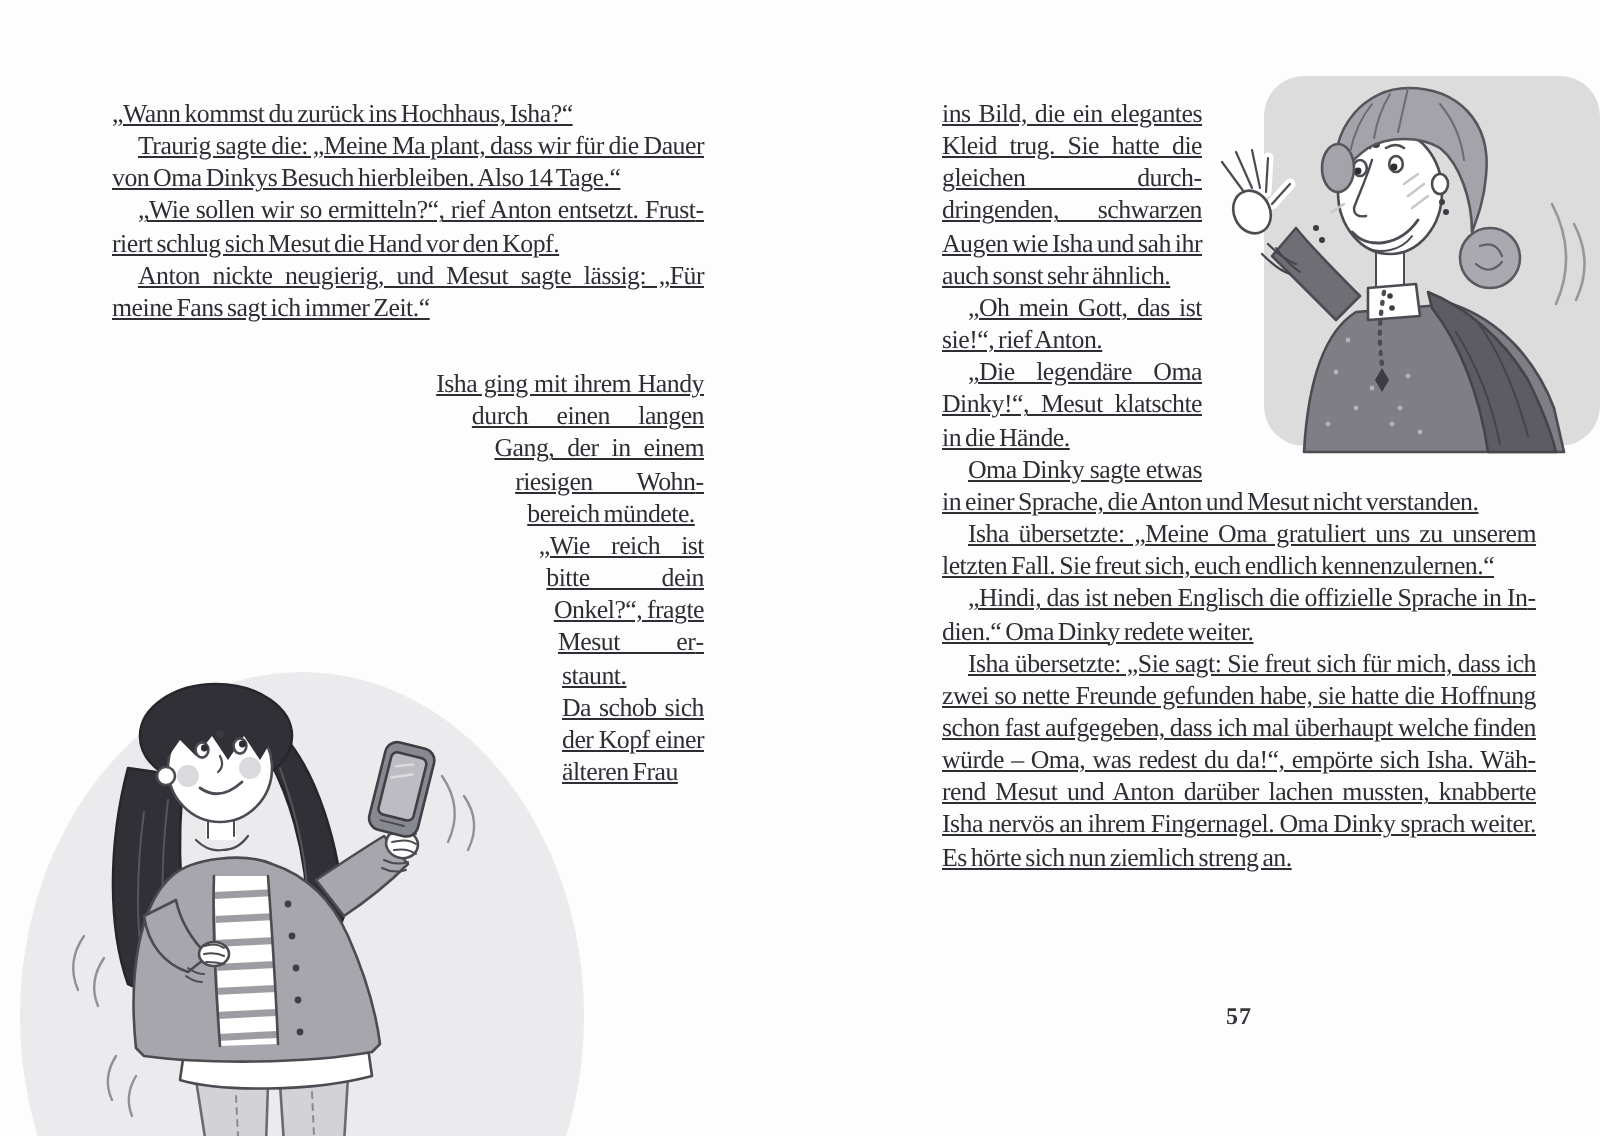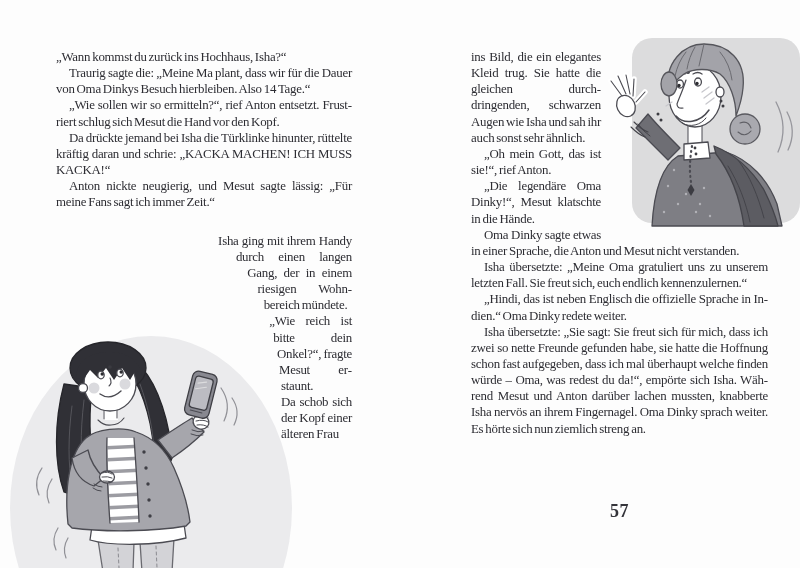--- a/index.html
+++ b/index.html
@@ -14,36 +14,37 @@
   .page-left{left:56px;width:296px;height:519px;}
   .page-right{left:471px;width:297px;height:519px;}
   .para{
     margin:0;
     text-align:justify;
     font-size:12.9px;
     line-height:16.15px;
     letter-spacing:-0.25px;
     word-spacing:-1px;
     hyphens:manual;
+    text-decoration:underline;
   }
   .ind{text-indent:13px;}
   .wrap-zone{margin-top:22px;}
   .wrap-zone .para{position:relative;z-index:1;}
   .page-right .para{position:relative;z-index:1;}
   .girl-float{
     float:left;width:225px;height:300px;
     shape-outside:polygon(0 0,125px 0,152px 14px,175px 34px,196px 64px,208px 96px,216px 130px,221px 170px,224px 260px,0 260px);
     shape-margin:5px;
   }
   .isha-svg{position:absolute;left:-50px;top:277px;z-index:-1;pointer-events:none;}
   .oma-float{float:right;width:196px;height:176px;margin:0 -37px 6px 8px;position:relative;}
   .oma-svg{position:absolute;left:-11px;top:-23px;z-index:-1;pointer-events:none;}
   .page-number{
     position:absolute;left:0;top:452px;width:100%;
-    text-align:center;font-size:18px;font-weight:bold;
+    text-align:center;font-size:12px;font-weight:bold;
     letter-spacing:0.5px;color:#34343a;
   }
 </style>
 </head>
 <body>
 
 <div class="spread">
 
   <section class="page page-left">
 
@@ -142,21 +143,20 @@
             <path d="M46,153 q-8,12 -3,24"></path>
           <path d="M52,202 q-7,11 -2,22"></path>
             <path d="M62,212 q-6,10 -2,20"></path>
         </g>
       </g>
     </svg>
 
     <p class="para">„Wann kommst du zurück ins Hochhaus, Isha?“</p>
     <p class="para ind">Traurig sagte die: „Meine Ma plant, dass wir für die Dauer von Oma Dinkys Besuch hierbleiben. Also 14 Tage.“</p>
     <p class="para ind">„Wie sollen wir so ermitteln?“, rief Anton entsetzt. Frust­riert schlug sich Mesut die Hand vor den Kopf.</p>
-    <p class="para ind">Da drückte jemand bei Isha die Türklinke hinunter, rüttelte kräftig daran und schrie: „KACKA MACHEN! ICH MUSS KACKA!“</p>
     <p class="para ind">Anton nickte neugierig, und Mesut sagte lässig: „Für meine Fans sagt ich immer Zeit.“</p>
 
     <div class="wrap-zone">
       <div class="girl-float"></div>
       <p class="para">Isha ging mit ihrem Handy durch einen langen Gang, der in einem riesigen Wohn­bereich mündete.</p>
       <p class="para">„Wie reich ist bit­te dein Onkel?“, fragte Mesut er­staunt.</p>
       <p class="para">Da schob sich der Kopf einer älteren Frau</p>
     </div>
   </section>
 

